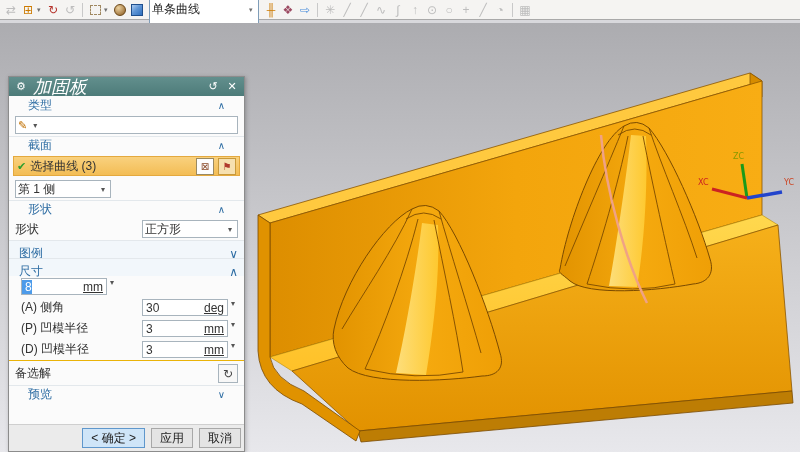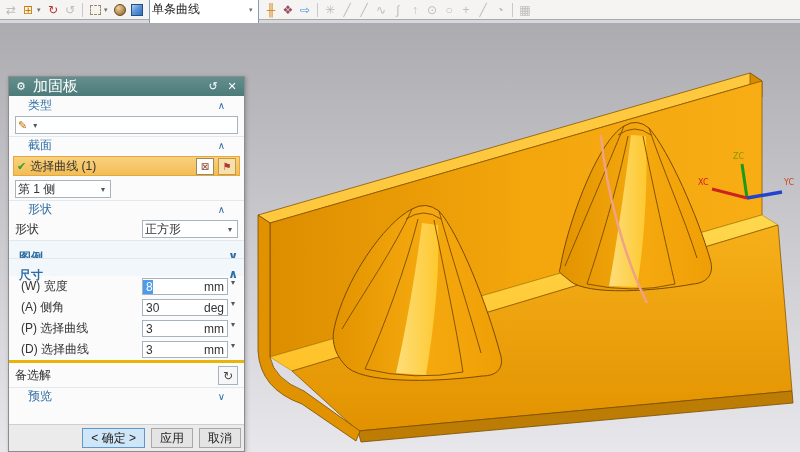--- a/index.html
+++ b/index.html
@@ -33,28 +33,28 @@
     background:linear-gradient(#acacb0 0%, #c8c8cc 45%, #e8e8ec 100%); }
   .model-svg { position:absolute; left:248px; top:0; }
 
   
   .dialog { position:absolute; left:8px; top:76px; width:237px; height:376px;
     background:#fbfbfb; border:1px solid #8c8c8c; font-size:12px; color:#333;
     display:flex; flex-direction:column; overflow:hidden;
     box-shadow:1px 1px 4px rgba(0,0,0,.25); }
   .titlebar { height:19px; flex:0 0 19px; background:linear-gradient(#628f8d,#4d7b79);
     color:#fff; display:flex; align-items:center; padding:0 5px; gap:5px; }
-  .titlebar .title { flex:1; font-size:15px; }
+  .titlebar .title { flex:1; font-size:18px;font-style:italic; }
   .titlebar .tbtn { width:14px; text-align:center; cursor:default; font-size:11px; }
   .sec-hdr { height:18px; flex:0 0 18px; display:flex; align-items:center;
     padding:0 19px; color:#2e6da3; border-top:1px solid #e3e8ec; }
   .sec-hdr .lbl { flex:1; }
   .sec-hdr .arr { color:#2e6da3; font-size:10px; }
-  .sub-hdr { height:18px; flex:0 0 18px; display:flex; 
-    padding:8px 6px 0 10px; color:#2e6da3; background:#f2f7fb; border-top:1px solid #e3e8ec;font-weight:bold; }
+  .sub-hdr { height:18px; flex:0 0 18px; display:flex; align-items:center;
+    padding:8px 6px 0 10px; color:#2e6da3; background:#f2f7fb; border-top:1px solid #e3e8ec; }
   .sub-hdr .lbl { flex:1; }
   .row { display:flex; align-items:center; padding:2px 6px; gap:4px; }
   .combo { height:18px; background:#fff; border:1px solid #a8b4bd; display:flex;
     align-items:center; padding:0 2px; gap:3px; flex:1; }
   .combo .txt { flex:1; white-space:nowrap; overflow:hidden; }
   .combo .dd, .dimdd { font-size:8px; color:#555; width:10px; text-align:center; }
   .pencil { color:#c07000; font-size:11px; }
   .sel-row { margin:2px 4px; height:20px; background:linear-gradient(#f9d17e,#f3bd55);
     border:1px solid #e4a93e; display:flex; align-items:center; padding:0 3px; gap:4px; }
   .sel-row .check { color:#2f9e2f; font-size:11px; }
@@ -62,21 +62,21 @@
   .mini-btn { width:18px; height:17px; border:1px solid #9a8a62; background:#fdfdfd;
     display:flex; align-items:center; justify-content:center; font-size:10px; color:#8a4a2a; }
   .mini-btn.flag { background:#f6e0b0; border-color:#c89a3c; color:#b03a2e; }
   .lblcol { flex:1; white-space:nowrap; }
   .valcol { flex:0 0 96px; display:flex;border-radius:8px; }
   .dimfield { flex:1; height:17px; border:1px solid #a8b4bd; background:#fff;
     display:flex; align-items:center; }
   .dimfield .val { flex:1; padding-left:3px; }
   .dimfield .val.sel { background:#4d9bea; color:#fff; padding-left:3px; flex:0 0 auto; min-width:8px; }
   .dimfield .fill { flex:1; }
-  .dimfield .unit { padding:0 3px; color:#333; }
+  .dimfield .unit { padding:0 3px; color:#333;text-decoration:underline; }
   .dim-row { display:flex; align-items:center; padding:1px 6px 1px 12px; gap:4px; height:21px; }
   .alt-btn { width:20px; height:19px; border:1px solid #a8b4bd; background:#f7f7f7;
     display:flex; align-items:center; justify-content:center; color:#444; font-size:12px; }
   .footer { margin-top:auto; flex:0 0 27px; background:#ebebeb; border-top:1px solid #cfcfcf;
     display:flex; align-items:center; justify-content:flex-end; gap:6px; padding:0 3px; }
   .btn { height:20px; padding:0 8px; font-size:12px; background:#e4e4e4;
     border:1px solid #a8a8a8; color:#222; display:flex; align-items:center; }
   .btn.ok { background:#cfe5f8; border-color:#5f97cc; }
 
   text { font-family:"DejaVu Sans",sans-serif; }
@@ -227,21 +227,21 @@
         <span class="dd">▾</span>
       </div>
     </div>
 
     <div class="sec-hdr">
       <span class="lbl">截面</span>
       <span class="arr">∧</span>
     </div>
     <div class="sel-row">
       <span class="check">✔</span>
-      <span class="txt">选择曲线 (1)</span>
+      <span class="txt">选择曲线 (3)</span>
       <span class="mini-btn">⊠</span>
       <span class="mini-btn flag">⚑</span>
     </div>
     <div class="row">
       <div class="valcol">
         <div class="combo">
           <span class="txt">第 1 侧</span>
           <span class="dd">▾</span>
         </div>
       </div>
@@ -263,62 +263,61 @@
     <div class="sub-hdr">
       <span class="lbl">图例</span>
       <span class="arr">∨</span>
     </div>
     <div class="sub-hdr">
       <span class="lbl">尺寸</span>
       <span class="arr">∧</span>
     </div>
 
     <div class="dim-row">
-      <span class="lblcol">(W) 宽度</span>
       <div class="valcol">
         <div class="dimfield">
           <span class="val sel">8</span>
           <span class="fill"></span>
           <span class="unit">mm</span>
         </div>
         <span class="dimdd">▾</span>
       </div>
     </div>
     <div class="dim-row">
       <span class="lblcol">(A) 侧角</span>
       <div class="valcol">
         <div class="dimfield">
           <span class="val">30</span>
           <span class="unit">deg</span>
         </div>
         <span class="dimdd">▾</span>
       </div>
     </div>
     <div class="dim-row">
-      <span class="lblcol">(P) 选择曲线</span>
+      <span class="lblcol">(P) 凹模半径</span>
       <div class="valcol">
         <div class="dimfield">
           <span class="val">3</span>
           <span class="unit">mm</span>
         </div>
         <span class="dimdd">▾</span>
       </div>
     </div>
     <div class="dim-row">
-      <span class="lblcol">(D) 选择曲线</span>
+      <span class="lblcol">(D) 凹模半径</span>
       <div class="valcol">
         <div class="dimfield">
           <span class="val">3</span>
           <span class="unit">mm</span>
         </div>
         <span class="dimdd">▾</span>
       </div>
     </div>
 
-    <div class="row" style="border-top:3px solid #eab308; padding-top:3px;">
+    <div class="row" style="border-top:1px solid #eab308; padding-top:3px;">
       <span class="lblcol">备选解</span>
       <span class="alt-btn">↻</span>
     </div>
 
     <div class="sec-hdr">
       <span class="lbl">预览</span>
       <span class="arr">∨</span>
     </div>
 
     <div class="footer">

